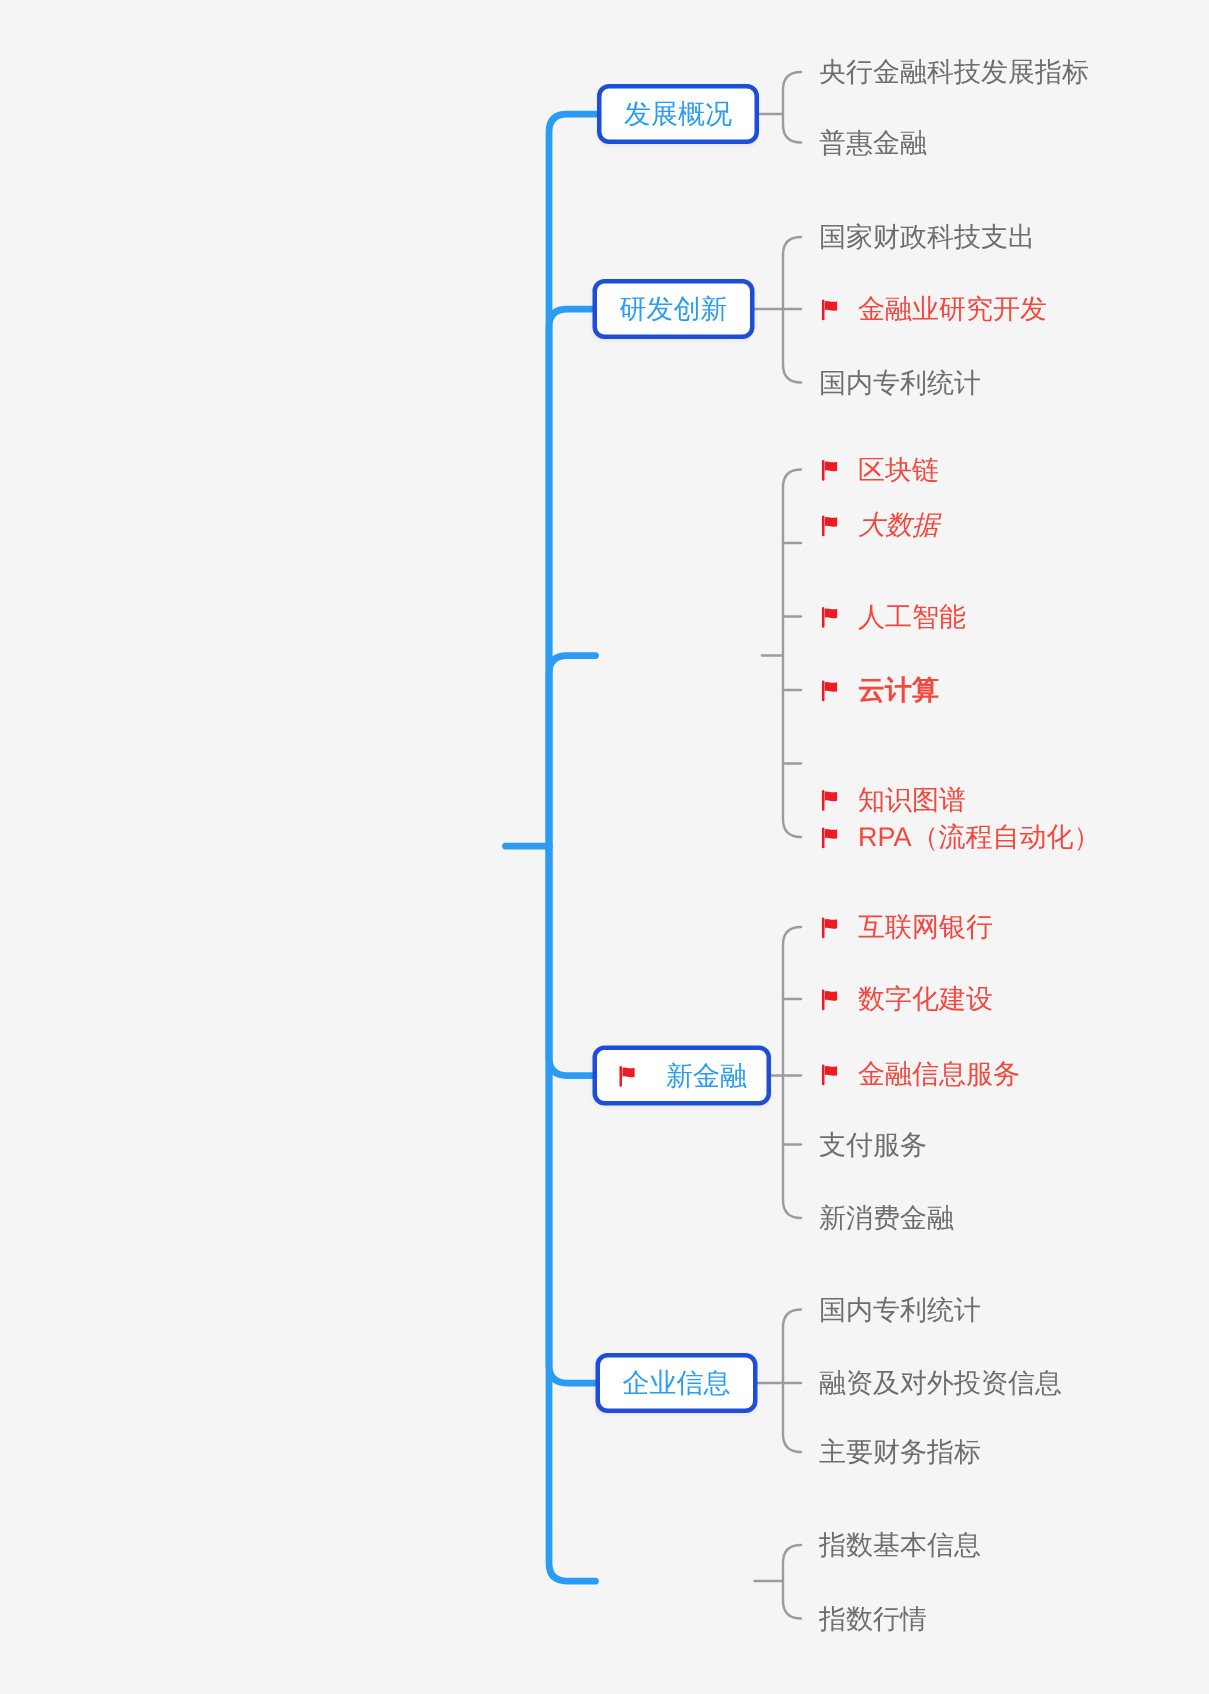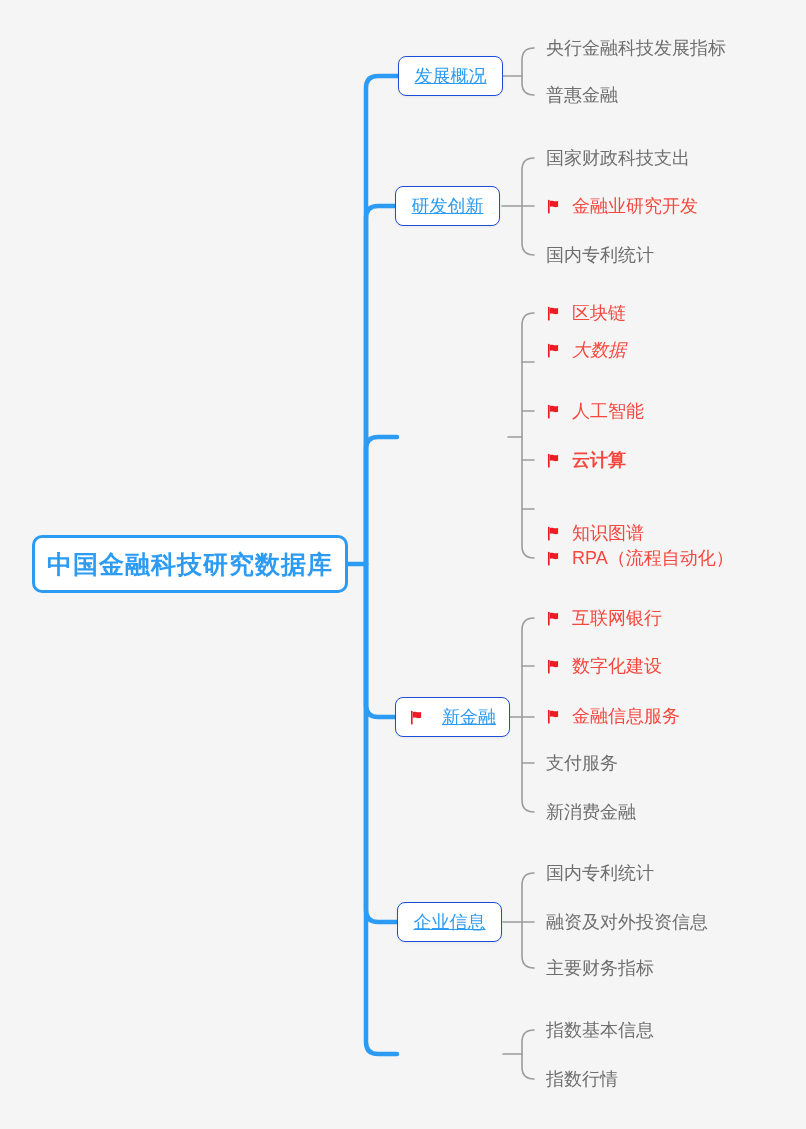--- a/index.html
+++ b/index.html
@@ -26,31 +26,30 @@
   .node,.leaf{
     position:absolute;
     transform:translateY(-50%);
     display:flex;
     align-items:center;
     white-space:nowrap;
     z-index:1;
   }
   .branch{
     background:#fff;
-    border:1px solid #1d4ed8;
+    border:3px solid #1d4ed8;
     border-radius:8px;
     height:40px;
     padding:0 15px;
     min-width:105px;
-    justify-content:center;
+    justify-content:flex-start;
     gap:9px;
     color:var(--accent-blue);
     font-size:18px;
     box-shadow:0 1px 3px rgba(0,0,0,.06);
-    text-decoration:underline;
   }
   .branch.flagged{min-width:112px;padding:0 13px;}
   .root{
     background:#fff;
     border:3px solid var(--accent-blue);
     border-radius:10px;
     height:58px;
     padding:0 12px;
     min-width:306px;
     justify-content:center;
@@ -110,23 +109,20 @@
       <path d="M522 763 H534"></path>
 
       <path d="M503 922 H534"></path>
       <path d="M534 873 Q522 873 522 885 V956 Q522 968 534 968"></path>
 
       <path d="M503 1054 H522"></path>
       <path d="M534 1030 Q522 1030 522 1042 V1067 Q522 1079 534 1079"></path>
     </g>
   </svg>
 
-  <div class="node root" style="left:32px;top:564px;">
-    <span>中国金融科技研究数据库</span>
-  </div>
 
   <div class="node branch" style="left:398px;top:76px;">
     <span>发展概况</span>
   </div>
 
   <div class="node branch" style="left:395px;top:206px;">
     <span>研发创新</span>
   </div>
 
 

